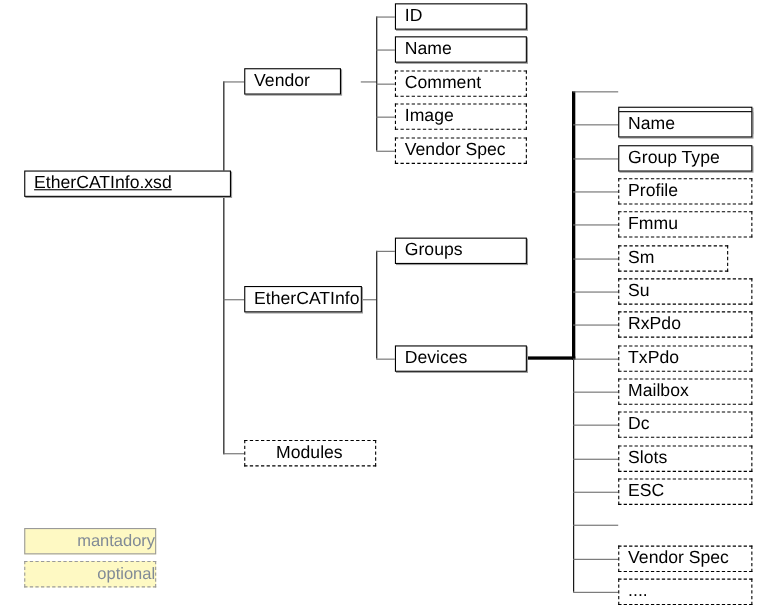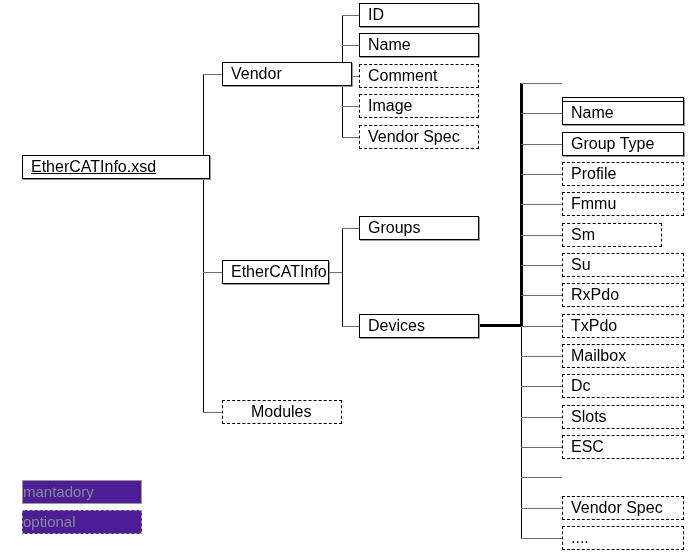--- a/index.html
+++ b/index.html
@@ -49,22 +49,22 @@
 
   
   .legend-box {
     position: absolute;
     box-sizing: border-box;
     width: 120px;
     height: 24px;
     line-height: 22px;
     font-size: 15px;
     color: #808a96;
-    text-align: left;
-    background: #4c1d95;
+    text-align: right;
+    background: #fef9c3;
   }
   .legend-box.mandatory { border: 1px solid #9a9a9a; }
   .legend-box.optional  { border: 1px dashed #9a9a9a; }
 </style>
 </head>
 <body>
 
 <div id="canvas">
 
   <div class="line h" style="left:188px; top:166px; width:16px;"></div>
@@ -111,21 +111,21 @@
   <div class="line h" style="left:521px; top:417px; width:41px;"></div>
   <div class="line h" style="left:521px; top:447px; width:41px;"></div>
   <div class="line h" style="left:521px; top:477px; width:41px;"></div>
   <div class="line h" style="left:521px; top:508px; width:41px;"></div>
   <div class="line h" style="left:521px; top:538px; width:41px;"></div>
 
   <div class="node mandatory" style="left:22px; top:155px; width:188px;text-decoration:underline;">
     <span>EtherCATInfo.xsd</span>
   </div>
 
-  <div class="node mandatory" style="left:222px; top:62px; width:130px;">
+  <div class="node mandatory" style="left:222px; top:62px; width:88px;">
     <span>Vendor</span>
   </div>
   <div class="node mandatory" style="left:222px; top:260px; width:107px;">
     <span>EtherCATInfo</span>
   </div>
   <div class="node optional" style="left:222px; top:400px; width:120px;padding-left:28px;">
     <span>Modules</span>
   </div>
 
   <div class="node mandatory" style="left:359px; top:3px; width:120px;">

